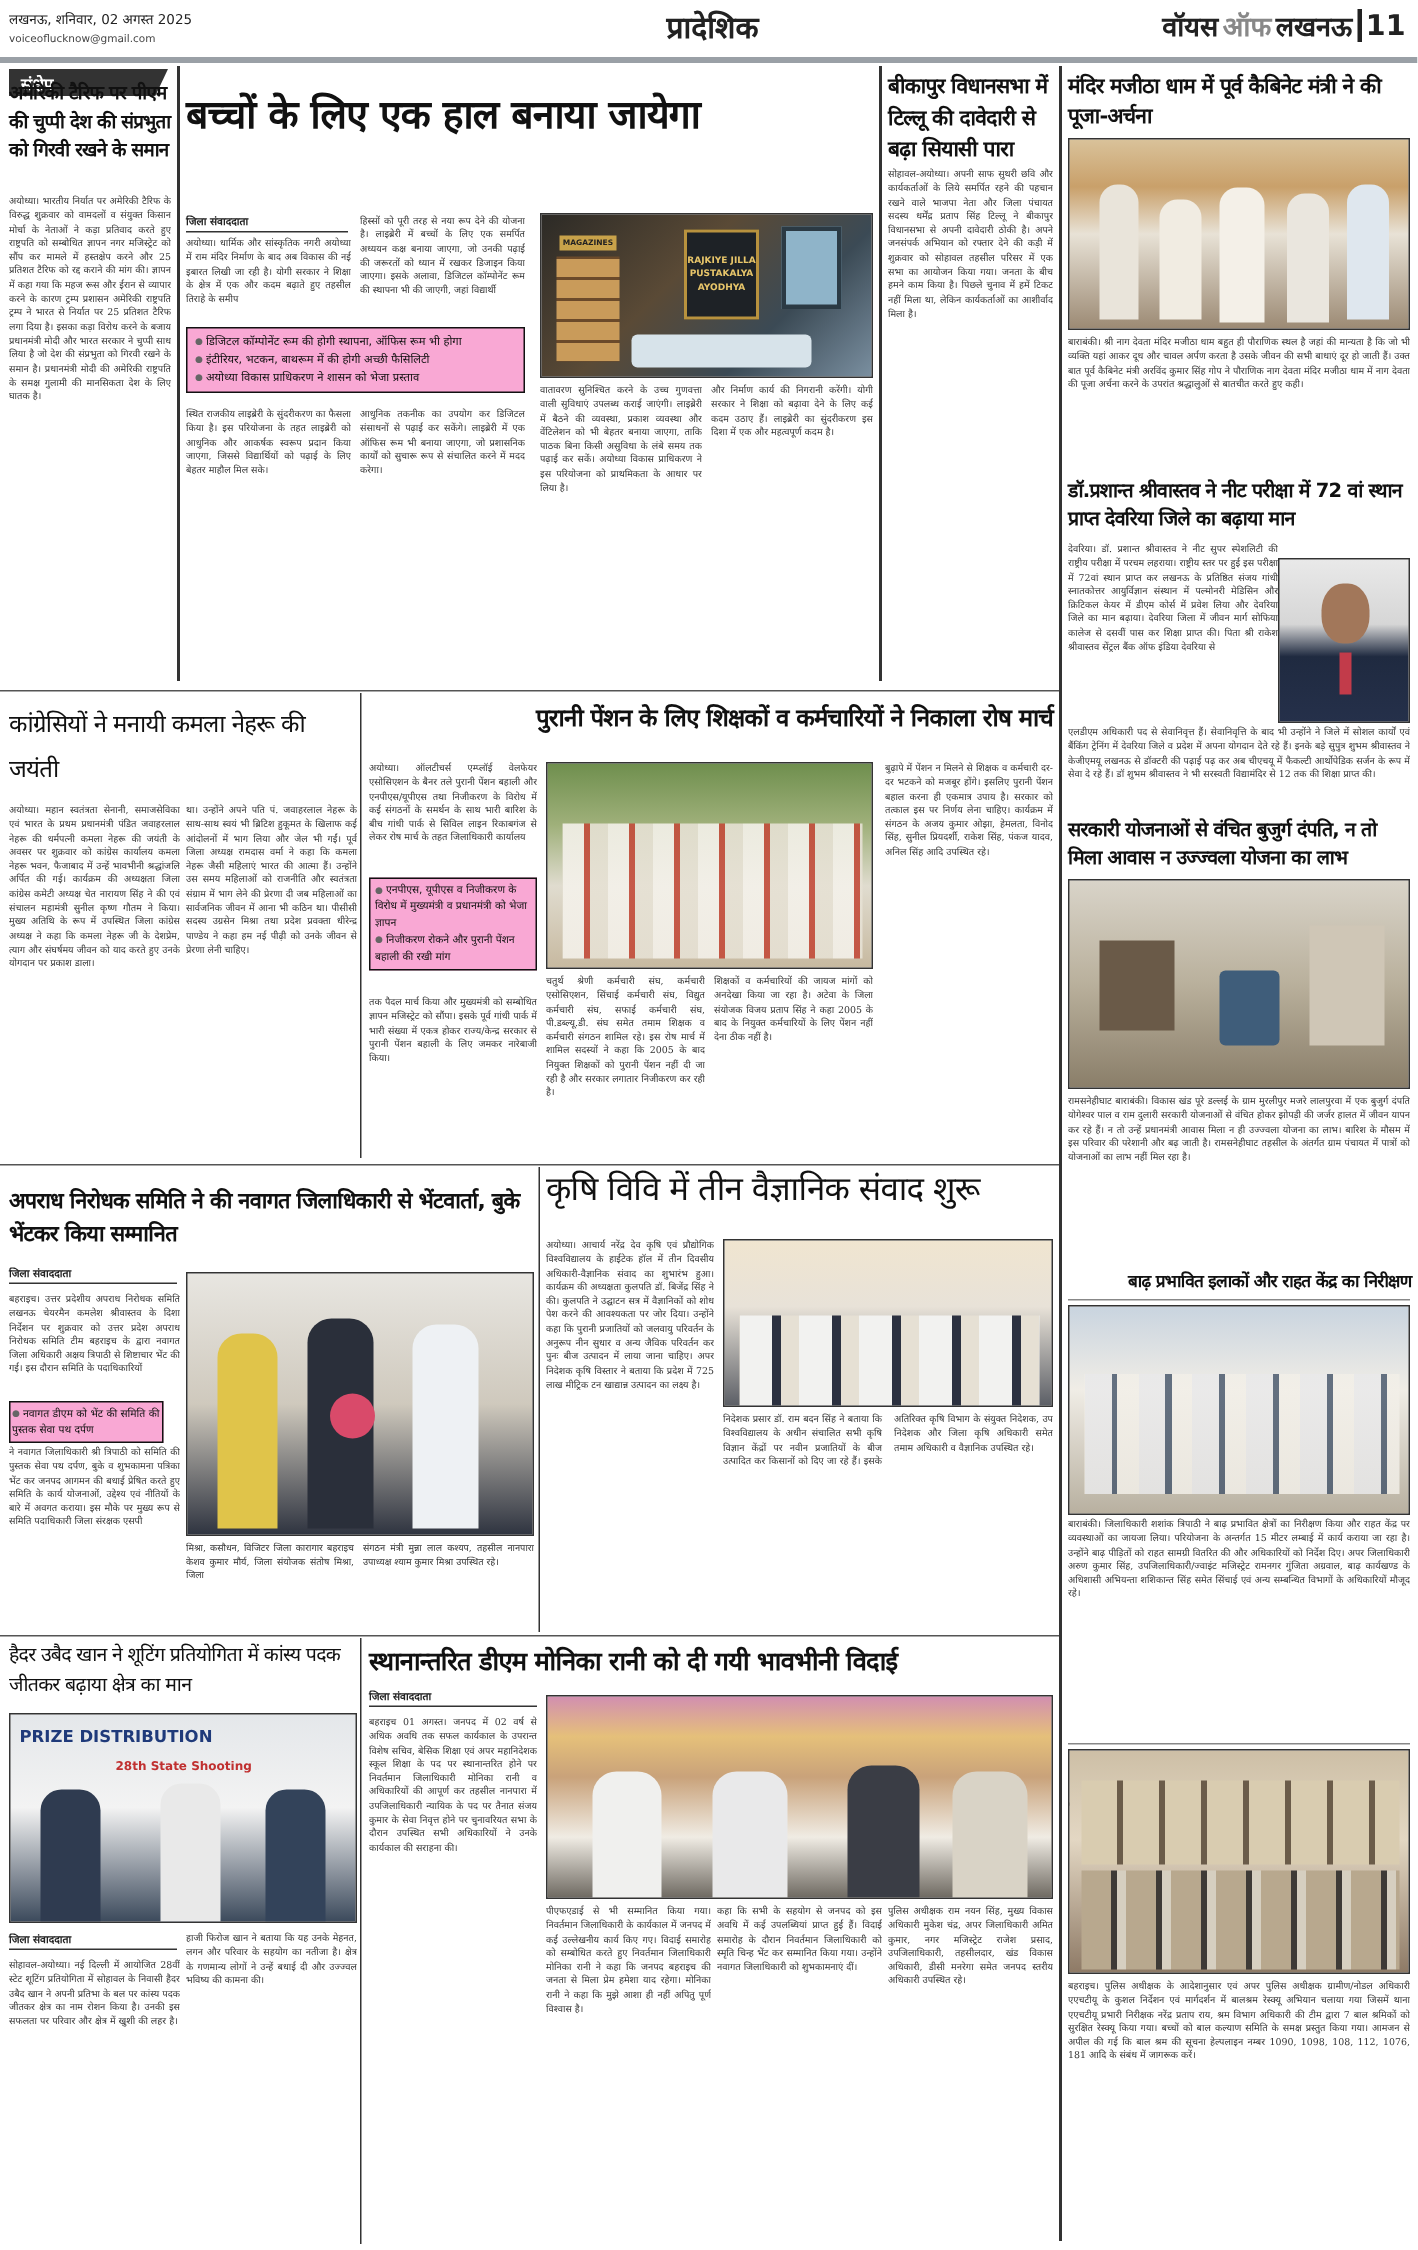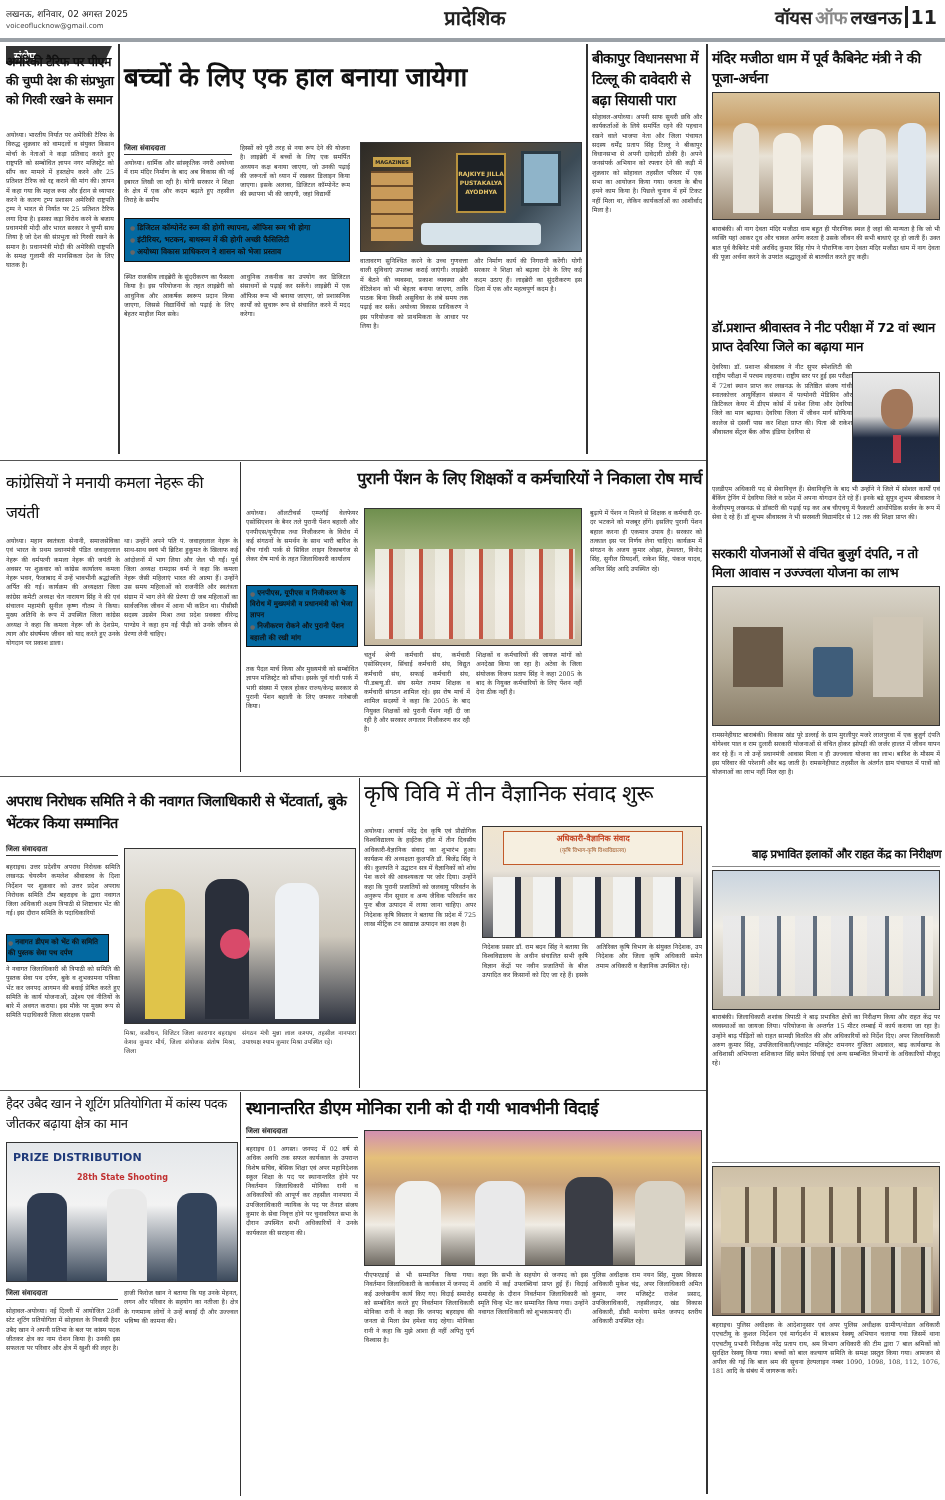--- a/index.html
+++ b/index.html
@@ -8,21 +8,21 @@
 .mast-left{left:6px;top:8px;font-size:9px;line-height:12px;color:#222}
 .mast-left .em{font-size:7px;color:#444}
 .mast-center{left:420px;top:4px;width:110px;text-align:center;font-size:20px;font-weight:bold;font-family:"DejaVu Serif",serif;color:#222}
 .mast-right{right:8px;top:5px;font-size:18px;font-weight:bold;color:#222;display:flex;align-items:center;gap:3px}
 .mast-right .grey{color:#888}
 .mast-right .pg{border-left:3px solid #222;padding-left:3px;font-size:19px}
 .topbar{left:0;top:38px;width:945px;height:4px;background:#9aa0a6}
 .hl{font-weight:bold;color:#111;line-height:1.15;font-family:"DejaVu Sans",sans-serif;letter-spacing:-0.5px}
 .body-txt{font-size:6.3px;line-height:9.3px;color:#333;text-align:justify;overflow:hidden;font-family:"DejaVu Serif",serif}
 .byline{font-size:7px;font-weight:bold;color:#222;border-bottom:1px solid #333;padding-bottom:2px}
-.hlbox{border:1.5px solid #111;background:#0369a1;font-size:7.5px;font-weight:bold;padding:3px 5px;line-height:12px}
+.hlbox{border:1.5px solid #111;background:#f9a8d4;font-size:7.5px;font-weight:normal;padding:3px 5px;line-height:12px}
 .hlbox div::before{content:"●";color:#666;font-size:6px;margin-right:2px;vertical-align:middle}
 .vrule{width:1.5px;background:#333}
 .hrule{height:1px;background:#888}
 .photo{overflow:hidden;background:#888;border:1px solid #333}
 .sankshep{left:6px;top:46px;width:106px;height:18px;background:#333;color:#fff;font-size:11px;font-weight:bold;padding:2px 8px;clip-path:polygon(0 0,100% 0,92% 100%,0 100%)}
 .caption{font-size:6.2px;line-height:9px;color:#333;text-align:justify;font-family:"DejaVu Serif",serif}
 </style>
 </head>
 <body>
 
@@ -147,24 +147,20 @@
   <div class="abs" style="left:95px;top:80px;width:30px;height:30px;background:#d94a6a;border-radius:50%;"></div>
   <div class="abs" style="left:150px;top:34px;width:44px;height:136px;background:#eef1f4;border-radius:16px 16px 0 0;"></div>
 </div>
 <div class="abs caption" style="left:124px;top:1028px;width:112px;height:54px;">मिश्रा, कसौधन, विजिटर जिला कारागार बहराइच केशव कुमार मौर्य, जिला संयोजक संतोष मिश्रा, जिला</div>
 <div class="abs caption" style="left:242px;top:1028px;width:114px;height:54px;">संगठन मंत्री मुन्ना लाल कश्यप, तहसील नानपारा उपाध्यक्ष श्याम कुमार मिश्रा उपस्थित रहे।</div>
 <div class="abs vrule" style="left:359px;top:778px;height:310px;width:1px;"></div>
 
 <div class="abs hl" style="left:364px;top:778px;width:340px;font-size:22px;line-height:32px;font-weight:normal;">कृषि विवि में तीन वैज्ञानिक संवाद शुरू</div>
 <div class="abs body-txt" style="left:364px;top:826px;width:112px;height:258px;">अयोध्या। आचार्य नरेंद्र देव कृषि एवं प्रौद्योगिक विश्वविद्यालय के हाईटेक हॉल में तीन दिवसीय अधिकारी-वैज्ञानिक संवाद का शुभारंभ हुआ। कार्यक्रम की अध्यक्षता कुलपति डॉ. बिजेंद्र सिंह ने की। कुलपति ने उद्घाटन सत्र में वैज्ञानिकों को शोध पेश करने की आवश्यकता पर जोर दिया। उन्होंने कहा कि पुरानी प्रजातियों को जलवायु परिवर्तन के अनुरूप नीन सुधार व अन्य जैविक परिवर्तन कर पुनः बीज उत्पादन में लाया जाना चाहिए। अपर निदेशक कृषि विस्तार ने बताया कि प्रदेश में 725 लाख मीट्रिक टन खाद्यान्न उत्पादन का लक्ष्य है।</div>
 <div class="abs photo" style="left:482px;top:826px;width:220px;height:112px;background:linear-gradient(180deg,#f0e5d0 0%,#e8e2d8 40%,#5c5f66 100%);">
-  <div class="abs" style="left:20px;top:4px;width:180px;height:34px;background:#f6efe0;border:1px solid #c25a2a;text-align:center;">
-    <div style="color:#c2401e;font-size:8px;font-weight:bold;line-height:14px;">अधिकारी-वैज्ञानिक संवाद</div>
-    <div style="color:#a05a2a;font-size:5.5px;line-height:9px;">(कृषि विभाग-कृषि विश्वविद्यालय)</div>
-  </div>
   <div class="abs" style="left:10px;top:50px;width:200px;height:60px;background:repeating-linear-gradient(90deg,#f2f2f0 0 22px,#2c3140 22px 28px,#e6e0d4 28px 40px);"></div>
 </div>
 <div class="abs body-txt" style="left:482px;top:942px;width:220px;height:142px;column-count:2;column-gap:8px;">निदेशक प्रसार डॉ. राम बदन सिंह ने बताया कि विश्वविद्यालय के अधीन संचालित सभी कृषि विज्ञान केंद्रों पर नवीन प्रजातियों के बीज उत्पादित कर किसानों को दिए जा रहे हैं। इसके अतिरिक्त कृषि विभाग के संयुक्त निदेशक, उप निदेशक और जिला कृषि अधिकारी समेत तमाम अधिकारी व वैज्ञानिक उपस्थित रहे।</div>
 
 <div class="abs hrule" style="left:0;top:1090px;width:706px;background:#555;"></div>
 <div class="abs hl" style="left:6px;top:1094px;width:230px;font-size:13px;line-height:20px;font-weight:normal;">हैदर उबैद खान ने शूटिंग प्रतियोगिता में कांस्य पदक जीतकर बढ़ाया क्षेत्र का मान</div>
 <div class="abs photo" style="left:6px;top:1142px;width:232px;height:140px;background:linear-gradient(180deg,#e4e7ea 0%,#f3f3f3 45%,#3c4a5c 100%);">
   <div class="abs" style="left:6px;top:8px;color:#1f3a7a;font-size:11px;font-weight:bold;">PRIZE DISTRIBUTION</div>
   <div class="abs" style="left:70px;top:30px;color:#c03030;font-size:8px;font-weight:bold;">28th State Shooting</div>
   <div class="abs" style="left:20px;top:50px;width:40px;height:88px;background:#2f3b50;border-radius:14px 14px 0 0;"></div>

